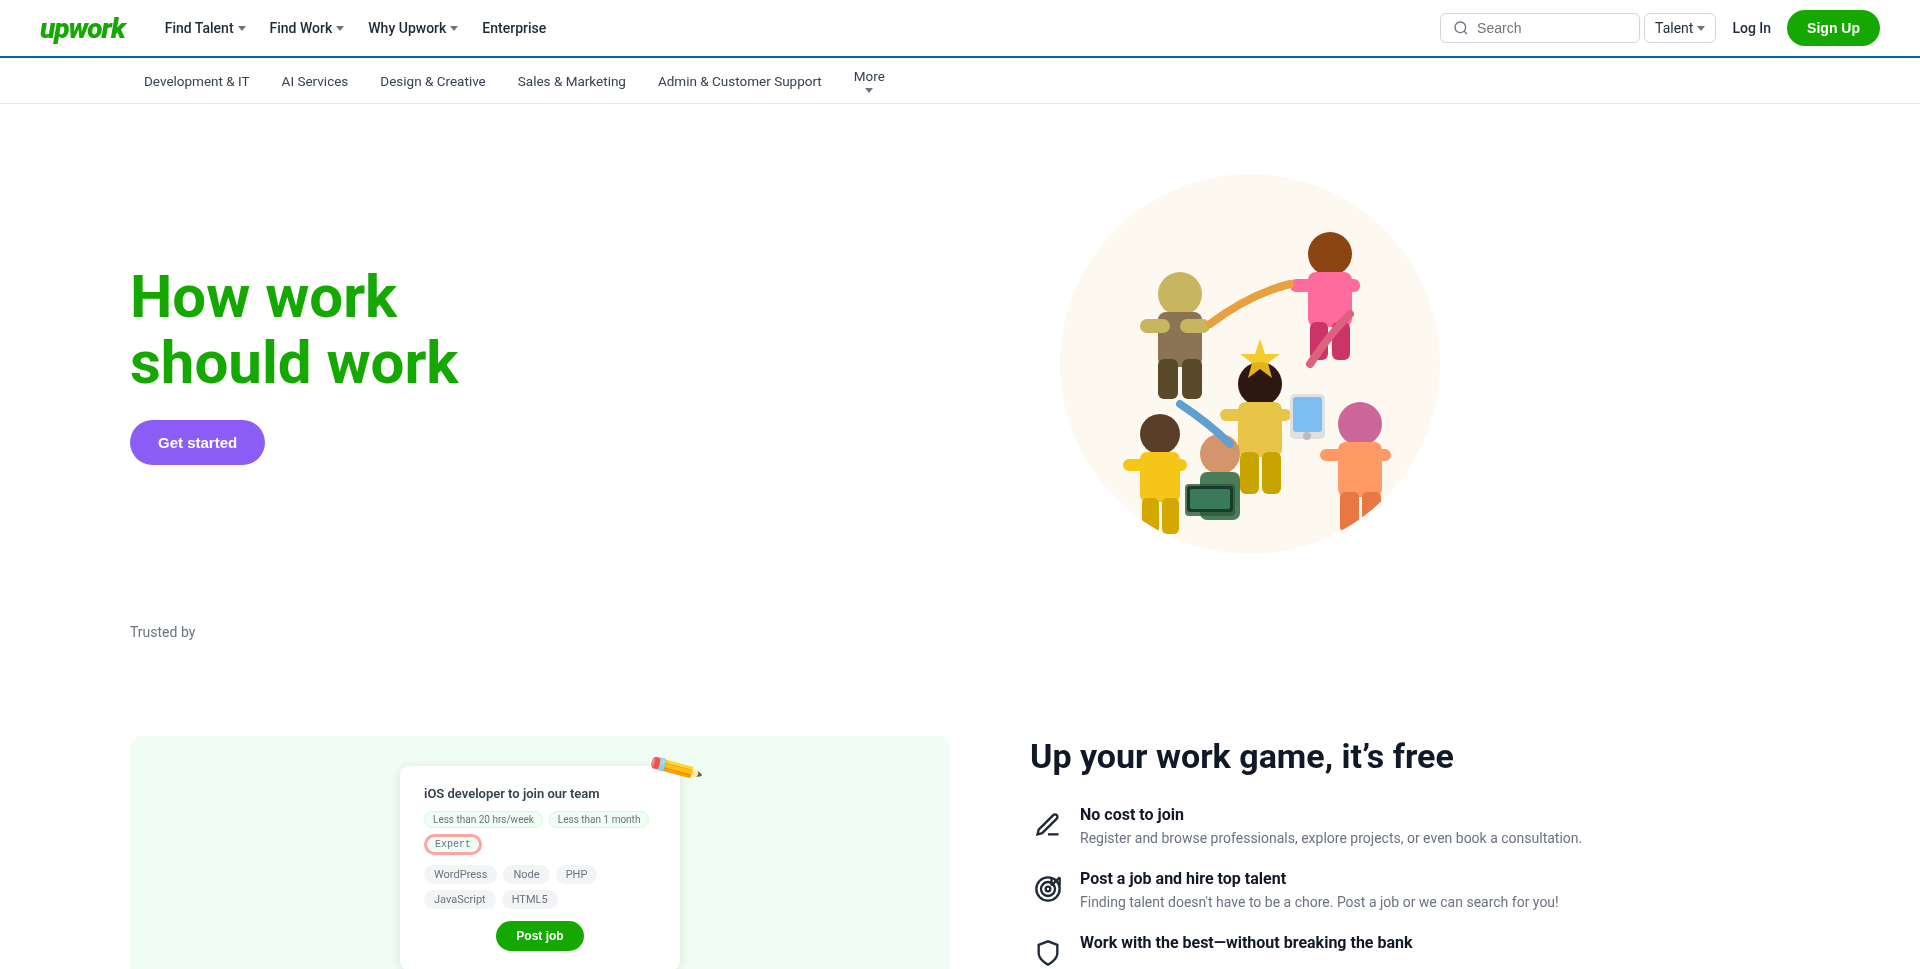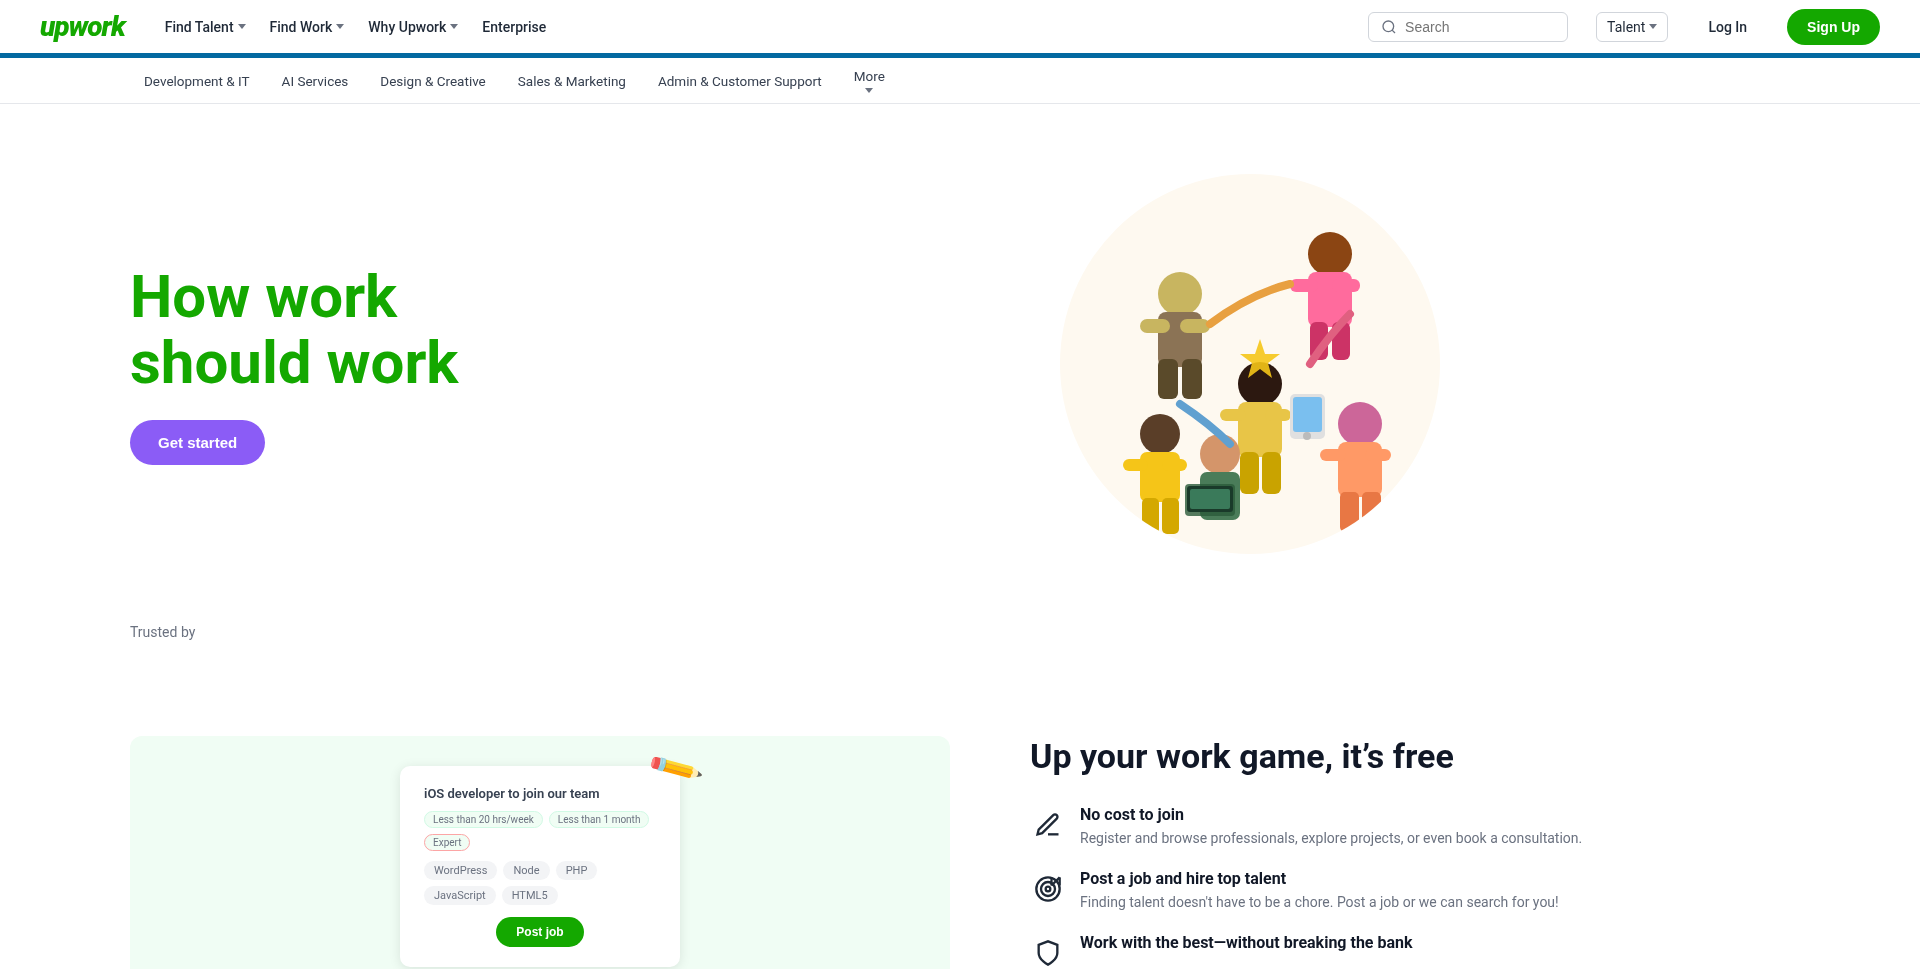--- a/index.html
+++ b/index.html
@@ -4,21 +4,21 @@
   <style>
     * { margin: 0; padding: 0; box-sizing: border-box; }
     body { font-family: -apple-system, BlinkMacSystemFont, 'Segoe UI', Roboto, sans-serif; background: #fff; color: #1f2937; }
 
     
     .header {
       display: flex;
       align-items: center;
       padding: 0 40px;
       height: 58px;
-      border-bottom: 5px solid #0369a1;
+      border-bottom: 2px solid #0369a1;
       position: relative;
       z-index: 10;
     }
     .logo {
       font-size: 28px;
       font-weight: 900;
       color: #14a800;
       letter-spacing: -1px;
       margin-right: 28px;
       font-style: italic;
@@ -45,21 +45,21 @@
       display: inline-block;
       width: 0;
       height: 0;
       border-left: 4px solid transparent;
       border-right: 4px solid transparent;
       border-top: 5px solid #6b7280;
     }
     .nav-actions {
       display: flex;
       align-items: center;
-      gap: 28px;
+      gap: 4px;
     }
     .search-bar {
       display: flex;
       align-items: center;
       border: 1px solid #d1d5db;
       border-radius: 6px;
       padding: 6px 12px;
       gap: 8px;
       width: 200px;
     }
@@ -470,21 +470,21 @@
 </div>
 
 <section class="bottom-section">
   <div class="bottom-image">
     <div class="job-card-mock">
       <div class="pencil-decoration">✏️</div>
       <div class="job-card-title">iOS developer to join our team</div>
       <div style="display:flex; gap:6px; flex-wrap:wrap; margin-bottom:10px;">
         <span style="font-size:10px; color:#6b7280; background:#f0fdf4; border:1px solid #d1fae5; border-radius:20px; padding:2px 8px;">Less than 20 hrs/week</span>
         <span style="font-size:10px; color:#6b7280; background:#f0fdf4; border:1px solid #d1fae5; border-radius:20px; padding:2px 8px;">Less than 1 month</span>
-        <span style="font-size:10px; color:#6b7280; background:#f0fdf4; border:1px solid #fca5a5; border-radius:20px; padding:2px 8px;">Expert</span>
+        <span style="font-size:10px; color:#6b7280; background:#f0fdf4; border:3px solid #fca5a5; border-radius:20px; padding:2px 8px;font-family:Liberation Mono, monospace;">Expert</span>
       </div>
       <div class="job-card-tags">
         <span class="tag">WordPress</span>
         <span class="tag">Node</span>
         <span class="tag">PHP</span>
         <span class="tag">JavaScript</span>
         <span class="tag">HTML5</span>
       </div>
       <button class="job-card-btn">Post job</button>
     </div>

